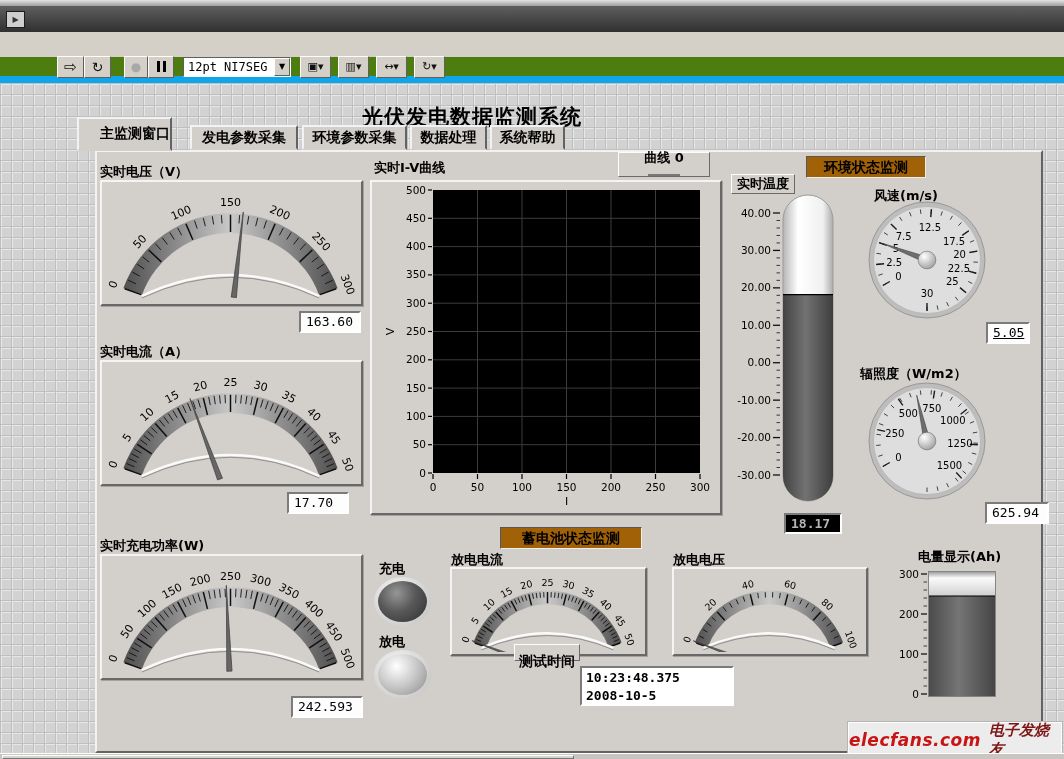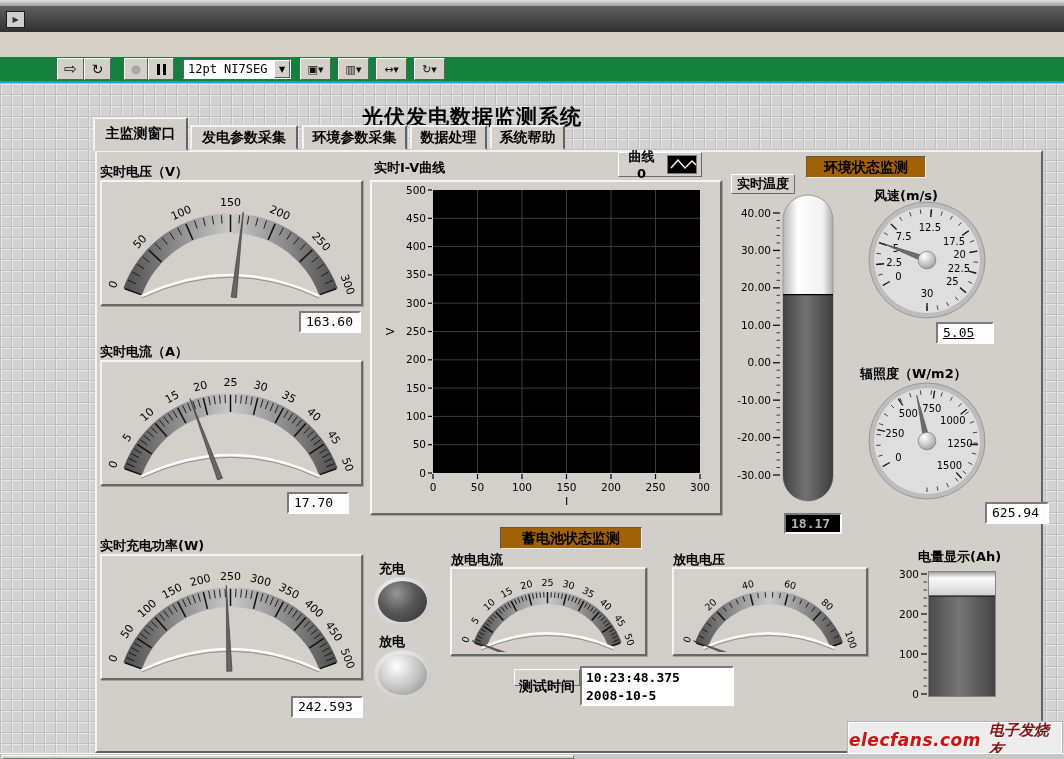--- a/index.html
+++ b/index.html
@@ -9,21 +9,21 @@
   
   .win-edge{left:0;top:0;width:1064px;height:6px;background:linear-gradient(#e3e3e3,#9f9f9f);}
   .titlebar{left:0;top:6px;width:1064px;height:26px;background:linear-gradient(#5f5f5f,#303030);color:#fff;
             display:flex;align-items:center;gap:6px;padding-left:6px;box-sizing:border-box;
             font-weight:bold;font-size:13px;}
   .vi-icon{width:17px;height:15px;background:#cfcfcf;border:1px solid #1d1d1d;display:inline-flex;
            align-items:center;justify-content:center;font-size:8px;color:#333;}
   .menubar{left:0;top:32px;width:1064px;height:25px;background:#d4d0c8;border-bottom:1px solid #9a9a9a;
            display:flex;align-items:center;gap:29px;padding-left:9px;box-sizing:border-box;font-size:13px;color:#000;}
   .menu-item{white-space:nowrap;cursor:default;}
-  .toolbar{left:0;top:57px;width:1064px;height:26px;background:#15803d;border-bottom:2px solid #0ea5e9;
+  .toolbar{left:0;top:57px;width:1064px;height:26px;background:#4d7c0f;border-bottom:7px solid #0ea5e9;
            display:flex;align-items:center;box-sizing:border-box;}
   .tbtn{height:22px;background:#d4d0c8;border:1px solid;border-color:#fdfdfd #5f5f5f #5f5f5f #fdfdfd;
         display:inline-flex;align-items:center;justify-content:center;font-size:14px;color:#111;box-sizing:border-box;}
   .icon-run::before{content:"⇨";font-size:15px;}
   .icon-run-cont::before{content:"↻";font-size:14px;}
   .icon-abort::before{content:"●";color:#a8a8a8;font-size:12px;}
   .pausebar{display:inline-block;width:3px;height:11px;background:#000;margin:0 1.5px;}
   .combo{height:20px;background:#fff;border:1px solid;border-color:#5f5f5f #fdfdfd #fdfdfd #5f5f5f;
          display:inline-flex;align-items:center;box-sizing:border-box;}
   .combo .txt{font-family:"DejaVu Sans Mono",monospace;font-size:12px;padding:0 4px;flex:1;white-space:nowrap;}
@@ -94,21 +94,21 @@
         <span class="tbtn ddbtn">▣▾</span>
         <span class="tbtn ddbtn">▥▾</span>
         <span class="tbtn ddbtn">↔▾</span>
         <span class="tbtn ddbtn">↻▾</span>
       </span>
   </div>
 
   <div class="abs workspace"></div>
   <div class="abs main-title">光伏发电数据监测系统</div>
   <div id="tab-bar">
-      <div class="tab active" style="left: 93px; width: 95px; z-index: 3;">主监测窗口</div>
+      <div class="tab active" style="left: 77px; width: 95px; z-index: 3; text-align: right;">主监测窗口</div>
       <div class="tab" style="left: 190px; width: 108px; z-index: 2;">发电参数采集</div>
       <div class="tab" style="left: 302px; width: 105px; z-index: 2;">环境参数采集</div>
       <div class="tab" style="left: 410px; width: 77px; z-index: 2;">数据处理</div>
       <div class="tab" style="left: 490px; width: 75px; z-index: 2;">系统帮助</div>
     </div>
   <div class="abs tabpage"></div>
 
   <div class="lbl" style="left:100px;top:163px;">实时电压（V）</div>
   <div class="panel3d" style="left:100px;top:180px;width:263px;height:126px;">
     <svg width="257" height="120">
@@ -319,21 +319,21 @@
         <text x="231.30065899682518" y="75.86007996962739" dy="3" font-size="11" text-anchor="middle" transform="rotate(56 231.30065899682518 75.86007996962739)" fill="#000">450</text>
         <text x="245.02188497745263" y="102.78950222761705" dy="3" font-size="11" text-anchor="middle" transform="rotate(70 245.02188497745263 102.78950222761705)" fill="#000">500</text>
         <path d="M 39.835 114 Q 128.5 72 217.165 114" stroke="#fafafa" stroke-width="2.4" fill="none"></path>
         <path d="M 39.835 116 Q 128.5 74.5 217.165 116" stroke="#909090" stroke-width="1" fill="none"></path>
         <polygon points="124.30201493358655,29.275986433430575 124.78775237511073,115.28545581875758 130.03875584071753,115.09529992737582" fill="#666" stroke="#3c3c3c" stroke-width="0.7"></polygon>
       </svg>
   </div>
   <div class="num-display" style="left:291px;top:696px;width:72px;height:22px;">242.593</div>
 
   <div class="lbl" style="left:374px;top:159px;">实时I-V曲线</div>
-  <div class="legend raised-lbl" style="left:618px;top:152px;width:84px;height:25px;">
+  <div class="legend raised-lbl" style="left:618px;top:152px;width:92px;height:25px;flex-direction:column;">
     <span style="font-size:13px;">曲线 0</span>
     <svg width="30" height="17">
         <polyline points="3,12 10,4 17,12 24,5 28,9" stroke="#fff" stroke-width="1.4" fill="none"></polyline>
       </svg>
   </div>
   <div class="panel3d" style="left:370px;top:180px;width:352px;height:335px;">
     <svg width="348" height="331">
         <rect x="61" y="8" width="267" height="283" fill="#000000"></rect>
         <line x1="105.5" y1="8" x2="105.5" y2="291" stroke="#3c3c3c" stroke-width="1"></line>
         <line x1="150" y1="8" x2="150" y2="291" stroke="#3c3c3c" stroke-width="1"></line>
@@ -520,21 +520,21 @@
         <text x="73.98908336716886" y="16.15981617292971" dy="3" font-size="9.5" text-anchor="middle" transform="rotate(-14 73.98908336716886 16.15981617292971)" fill="#000">40</text>
         <text x="116.01091663283114" y="16.15981617292971" dy="3" font-size="9.5" text-anchor="middle" transform="rotate(14 116.01091663283114 16.15981617292971)" fill="#000">60</text>
         <text x="153.11399316226684" y="35.8878719072883" dy="3" font-size="9.5" text-anchor="middle" transform="rotate(42 153.11399316226684 35.8878719072883)" fill="#000">80</text>
         <text x="176.61230411525614" y="70.72555055216566" dy="3" font-size="9.5" text-anchor="middle" transform="rotate(70 176.61230411525614 70.72555055216566)" fill="#000">100</text>
         <path d="M 29.45 78.85 Q 95 49.8 160.54999999999998 78.85" stroke="#fafafa" stroke-width="2.4" fill="none"></path>
         <path d="M 29.45 80.85 Q 95 52.3 160.54999999999998 80.85" stroke="#909090" stroke-width="1" fill="none"></path>
         <polygon points="19.369350107405225,71.85155888044706 74.92826216370649,94.78808894158162 76.21290453624292,91.38838154998352" fill="#666" stroke="#3c3c3c" stroke-width="0.7"></polygon>
       </svg>
   </div>
 
-  <div class="raised-lbl" style="left:514px;top:669px;width:66px;height:17px;line-height:32px;font-size:14px;">测试时间</div>
+  <div class="raised-lbl" style="left:514px;top:644px;width:66px;height:17px;line-height:32px;font-size:14px;">测试时间</div>
   <div class="time-display" style="left:580px;top:666px;width:154px;height:40px;">
     <div>10:23:48.375</div>
     <div>2008-10-5</div>
   </div>
 
   <div class="inset-hdr" style="left:806px;top:156px;width:120px;height:22px;line-height:20px;">环境状态监测</div>
   <div class="raised-lbl" style="left:731px;top:174px;width:64px;height:20px;line-height:18px;">实时温度</div>
   <svg class="abs" style="left:727px;top:193px;z-index:2;" width="112" height="315">
       <defs>
         <clipPath id="tc5">
@@ -653,21 +653,21 @@
       <text x="91.49865584940287" y="53.2696101369913" dy="3.5" font-size="10" text-anchor="middle" fill="#000">20</text>
       <line x1="108.2622171407425" y1="72.19977130022853" x2="100.53481053042995" y2="70.12921893940836" stroke="#1a1a1a" stroke-width="1.4"></line>
       <text x="90.87555226753926" y="67.54102848838316" dy="3.5" font-size="10" text-anchor="middle" fill="#000">22.5</text>
       <line x1="98.06826659906793" y1="91.78216809401346" x2="91.9399110541161" y2="86.63986721652115" stroke="#1a1a1a" stroke-width="1.4"></line>
       <text x="84.2794666229263" y="80.21199111965578" dy="3.5" font-size="10" text-anchor="middle" fill="#000">25</text>
       <line x1="59.00000000000002" y1="110" x2="59.000000000000014" y2="102" stroke="#1a1a1a" stroke-width="1.4"></line>
       <text x="59.000000000000014" y="92" dy="3.5" font-size="10" text-anchor="middle" fill="#000">30</text>
       <polygon points="14.976407105325308,42.540253080805044 60.050622143778405,56.189983432254806 57.949377856221595,61.810016567745194" fill="#6e6e6e" stroke="#404040" stroke-width="0.6"></polygon>
       <circle cx="59" cy="59" r="8.85" fill="url(#gg8)" stroke="#6a6a6a" stroke-width="0.6"></circle>
     </svg>
-  <div class="num-display" style="left:936px;top:322px;width:58px;height:22px;text-decoration:underline;">5.05</div>
+  <div class="num-display" style="left:986px;top:322px;width:44px;height:22px;text-decoration:underline;">5.05</div>
 
   <div class="lbl" style="left:860px;top:365px;">辐照度（W/m2）</div>
   <svg class="abs" style="left:868px;top:382px;z-index:2;" width="118" height="118">
       <defs>
         <radialGradient id="gg9" cx="0.35" cy="0.3" r="0.9">
     <stop offset="0" stop-color="#ffffff"></stop>
           <stop offset="1" stop-color="#8d8d8d"></stop>
         </radialGradient>
       </defs>
       <circle cx="59" cy="59" r="58" fill="#bdbdbd" stroke="#8d8d8d" stroke-width="0.8"></circle>

